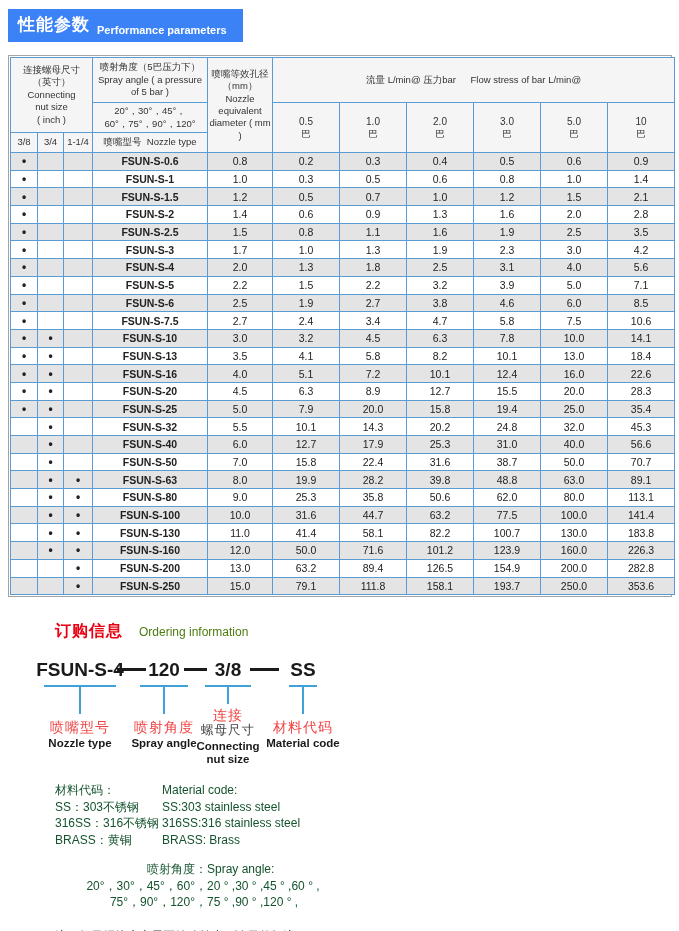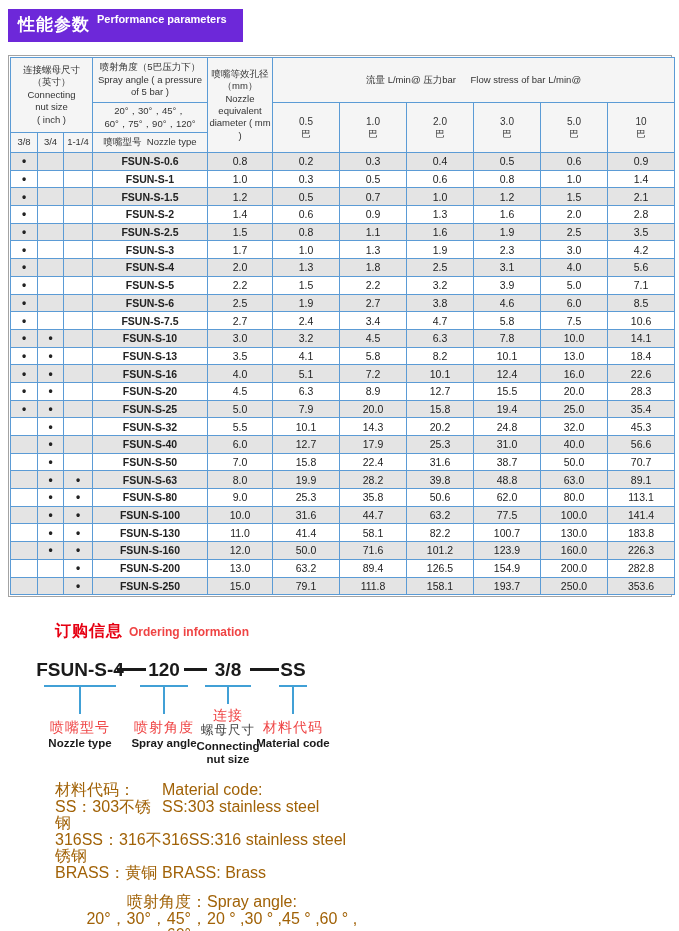--- a/index.html
+++ b/index.html
@@ -1,21 +1,21 @@
 <!DOCTYPE html>
 <html><head>
 <meta charset="utf-8">
 <style>
   html,body{margin:0;padding:0;}
   body{
     width:679px;height:931px;background:#ffffff;position:relative;overflow:hidden;
     font-family:"Liberation Sans","DejaVu Sans",sans-serif;color:#333;
   }
   
-  .banner{display:inline-flex;align-items:flex-start;background:#6d28d9;
+  .banner{display:inline-flex;align-items:flex-end;background:#3b82f6;
     margin:9px 0 0 8px;padding:4px 16px 6px 10px;}
   .banner-zh{font-size:17px;font-weight:bold;color:#fff;letter-spacing:1px;}
   .banner-en{font-size:11px;font-weight:bold;color:#fff;margin-left:7px;}
   
   .table-outer{margin:13px 7px 0 8px;border:1px solid #a3a3a3;padding:1px;background:#fff;}
   table.spec{border-collapse:collapse;width:100%;table-layout:fixed;}
   table.spec th,table.spec td{border:1px solid #5b9bd5;text-align:center;vertical-align:middle;}
   table.spec thead th{background:#f5f5f5;font-weight:normal;font-size:9.5px;line-height:1.3;color:#333;padding:2px 1px;}
   th .blk{display:block;}
   .h-row1 th{height:40px;}
@@ -24,38 +24,38 @@
   .flow-title span{margin:0 6px;}
   .press .pv{display:block;font-size:10px;}
   .press .pu{display:block;font-size:9.5px;}
   table.spec tbody td{height:16.7px;font-size:10.5px;padding:0;color:#222;background:#fff;}
   table.spec tbody tr.alt td{background:#e4e4e4;}
   table.spec tbody td.model{font-weight:bold;}
   table.spec tbody td.dot{font-size:12px;font-weight:bold;line-height:1;}
   
   .ord-head{margin:24px 0 0 55px;display:flex;align-items:baseline;}
   .oh-zh{color:#e60012;font-size:16px;font-weight:bold;letter-spacing:1px;}
-  .oh-en{color:#ef4444;font-size:12px;font-weight:bold;margin-left:6px;}
+  .oh-en{color:#4d7c0f;font-size:12px;font-weight:normal;margin-left:16px;}
   .diagram{position:relative;height:118px;margin-top:16px;}
   .grp{position:absolute;top:0;width:110px;display:flex;flex-direction:column;align-items:center;}
-  .g1{left:25px;} .g2{left:109px;} .g3{left:173px;} .g4{left:238px;}
+  .g1{left:25px;} .g2{left:109px;} .g3{left:173px;} .g4{left:248px;}
   .code{font-size:19px;font-weight:bold;color:#1a1a1a;height:24px;line-height:24px;}
   .tline{border-top:2px solid #41a0d6;margin-top:3px;}
   .g1 .tline{width:72px;} .g2 .tline{width:48px;} .g3 .tline{width:46px;} .g4 .tline{width:28px;}
   .vline{width:2px;background:#41a0d6;}
   .g1 .vline,.g2 .vline,.g4 .vline{height:27px;} .g3 .vline{height:17px;}
   .lzh{font-size:14px;color:#ef4444;margin-top:6px;letter-spacing:1px;line-height:15px;}
   .g3 .lzh{margin-top:4px;}
   .lzh2{font-size:12.5px;color:#404040;letter-spacing:1px;line-height:15px;}
   .len{font-size:11.5px;font-weight:bold;color:#1a1a1a;margin-top:2px;line-height:13px;}
   .len2{font-size:11.5px;font-weight:bold;color:#1a1a1a;line-height:13px;}
   .dash{position:absolute;top:10px;border-top:3px solid #1a1a1a;}
   .d1{left:117px;width:29px;} .d2{left:184px;width:23px;} .d3{left:250px;width:29px;}
   
-  .twocol{margin:6px 0 0 55px;font-size:16px;line-height:16.5px;color:#a16207;}
+  .twocol{margin:6px 0 0 55px;font-size:12px;line-height:16.5px;color:#14532d;}
   .twocol .row{display:flex;}
   .mat .c1{width:107px;}
   .spr .c1{width:152px;text-align:right;}
   .spr{margin-top:13px;}
   .notes{margin:17px 0 0 55px;font-size:12px;line-height:17px;color:#3a3a3a;}
 </style>
 </head>
 <body>
 
 

